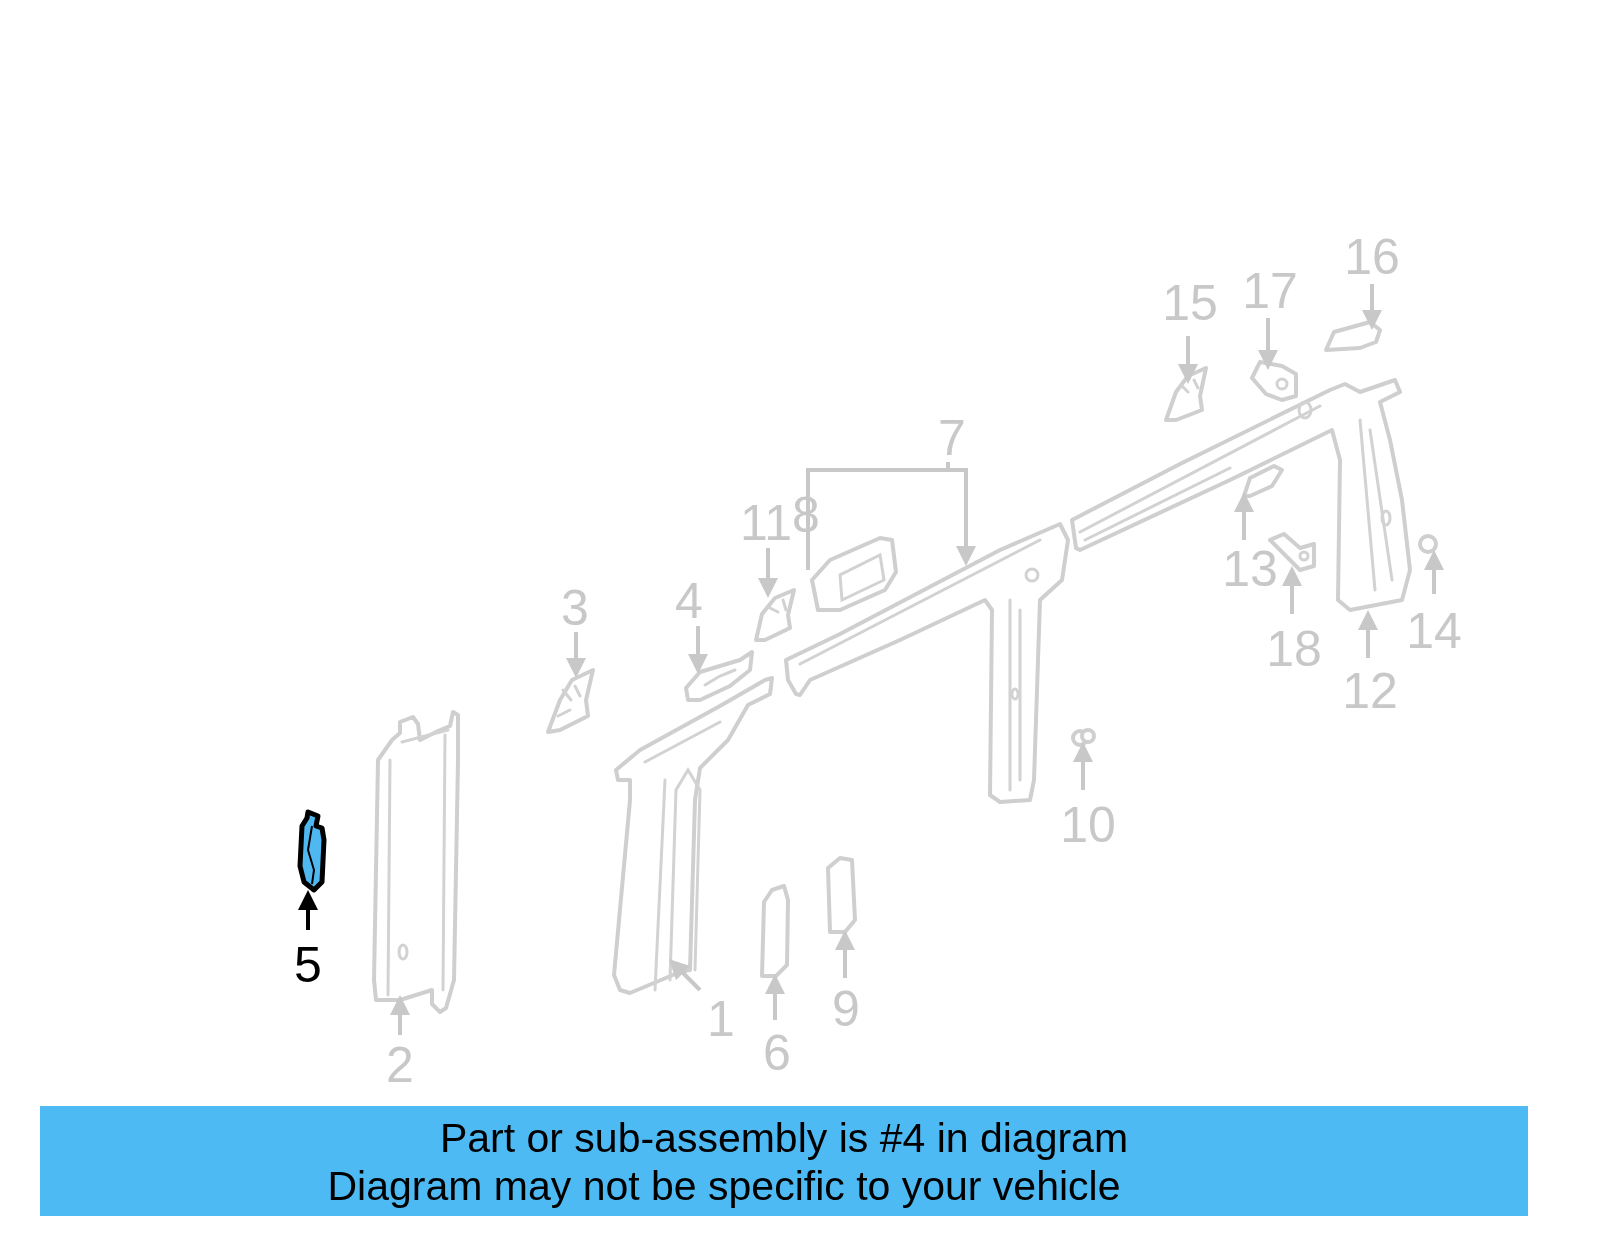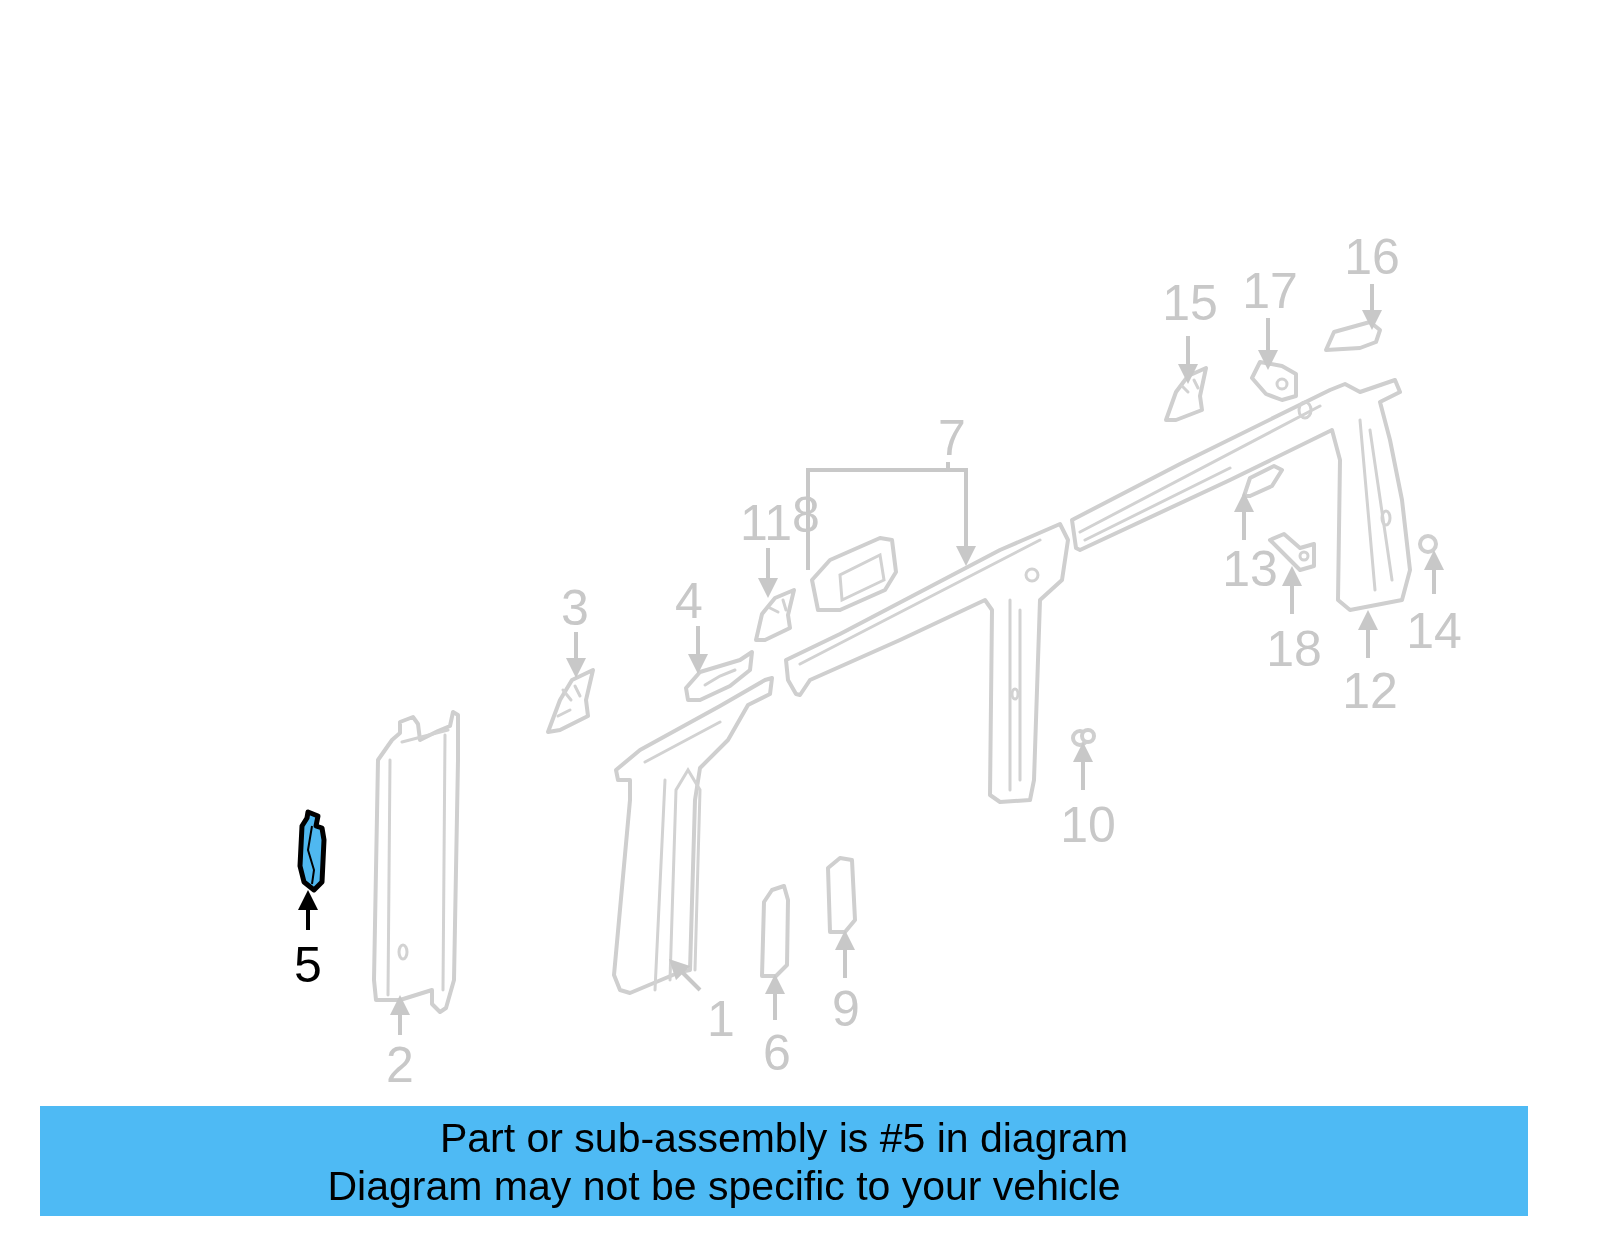--- a/index.html
+++ b/index.html
@@ -154,15 +154,15 @@
     <text class="callout" x="1250" y="586" text-anchor="middle">13</text>
     <text class="callout" x="1434" y="648" text-anchor="middle">14</text>
     <text class="callout" x="1190" y="320" text-anchor="middle">15</text>
     <text class="callout" x="1372" y="274" text-anchor="middle">16</text>
     <text class="callout" x="1270" y="308" text-anchor="middle">17</text>
     <text class="callout" x="1294" y="666" text-anchor="middle">18</text>
   </g>
 </svg>
 
 <div id="banner">
-  <span class="line line1">Part or sub-assembly is #5 in diagram</span>
+  <span class="line line1">Part or sub-assembly is #4 in diagram</span>
   <span class="line line2">Diagram may not be specific to your vehicle</span>
 </div>
 
 </body></html>

